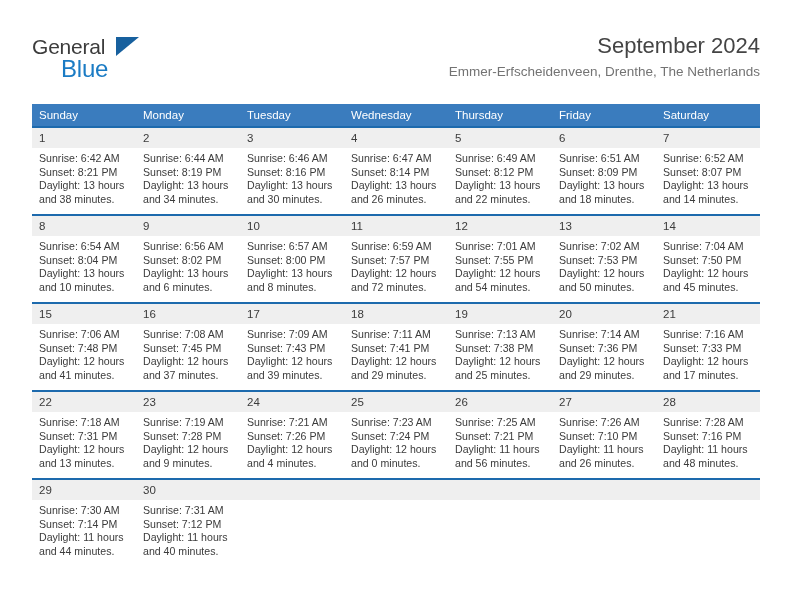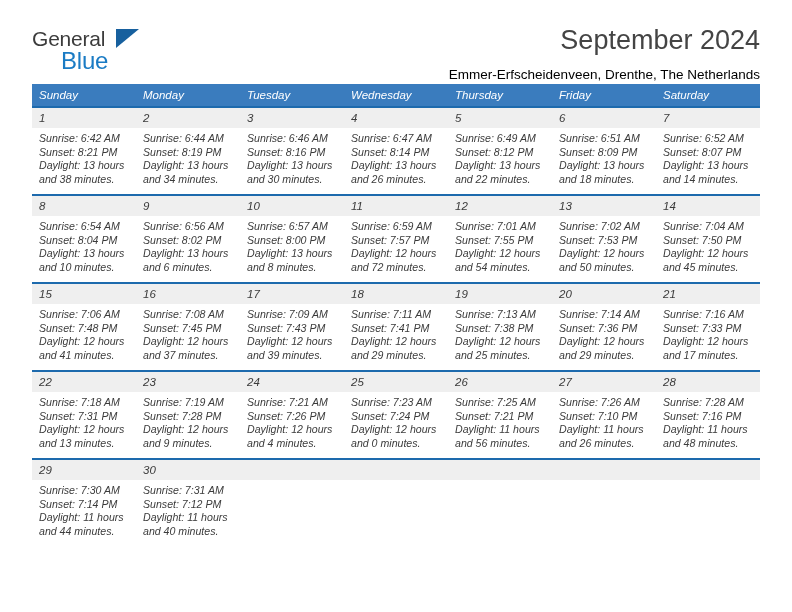--- a/index.html
+++ b/index.html
@@ -12,21 +12,21 @@
     background: #ffffff;
     font-family: "Liberation Sans", sans-serif;
     color: #333333;
     overflow: hidden;
   }
   .page {
     position: relative;
     width: 792px;
     height: 592px;
     box-sizing: border-box;
-    padding: 4px 32px;
+    padding: 12px 32px;
   }
 
   
   .top-bar {
     display: flex;
     align-items: flex-start;
     justify-content: space-between;
     padding-top: 22px;
     height: 74px;
     box-sizing: border-box;
@@ -64,40 +64,39 @@
     border-left: 23px solid #17609e;
     border-bottom: 19px solid transparent;
   }
 
   .title-block {
     text-align: right;
     flex: 1 1 auto;
     padding-top: 0px;
   }
   .cal-title {
-    font-size: 27px;
+    font-size: 22px;
     font-weight: normal;
     color: #444444;
     line-height: 1.05;
     letter-spacing: 0px;
   }
   .cal-subtitle {
-    margin-top: 14px;
+    margin-top: 8px;
     font-size: 13.5px;
-    color: #000000;
+    color: #737373;
     line-height: 1.1;
   }
 
   
   .calendar {
     width: 728px;
     border-collapse: collapse;
     table-layout: fixed;
-    margin-top: 6px;
-    font-style: italic;
+    margin-top: 18px;
   }
   .calendar th {
     background: #3a7cbe;
     color: #ffffff;
     font-size: 11.5px;
     font-weight: normal;
     text-align: left;
     padding: 5px 0 5px 7px;
     height: 11px;
     border: none;

